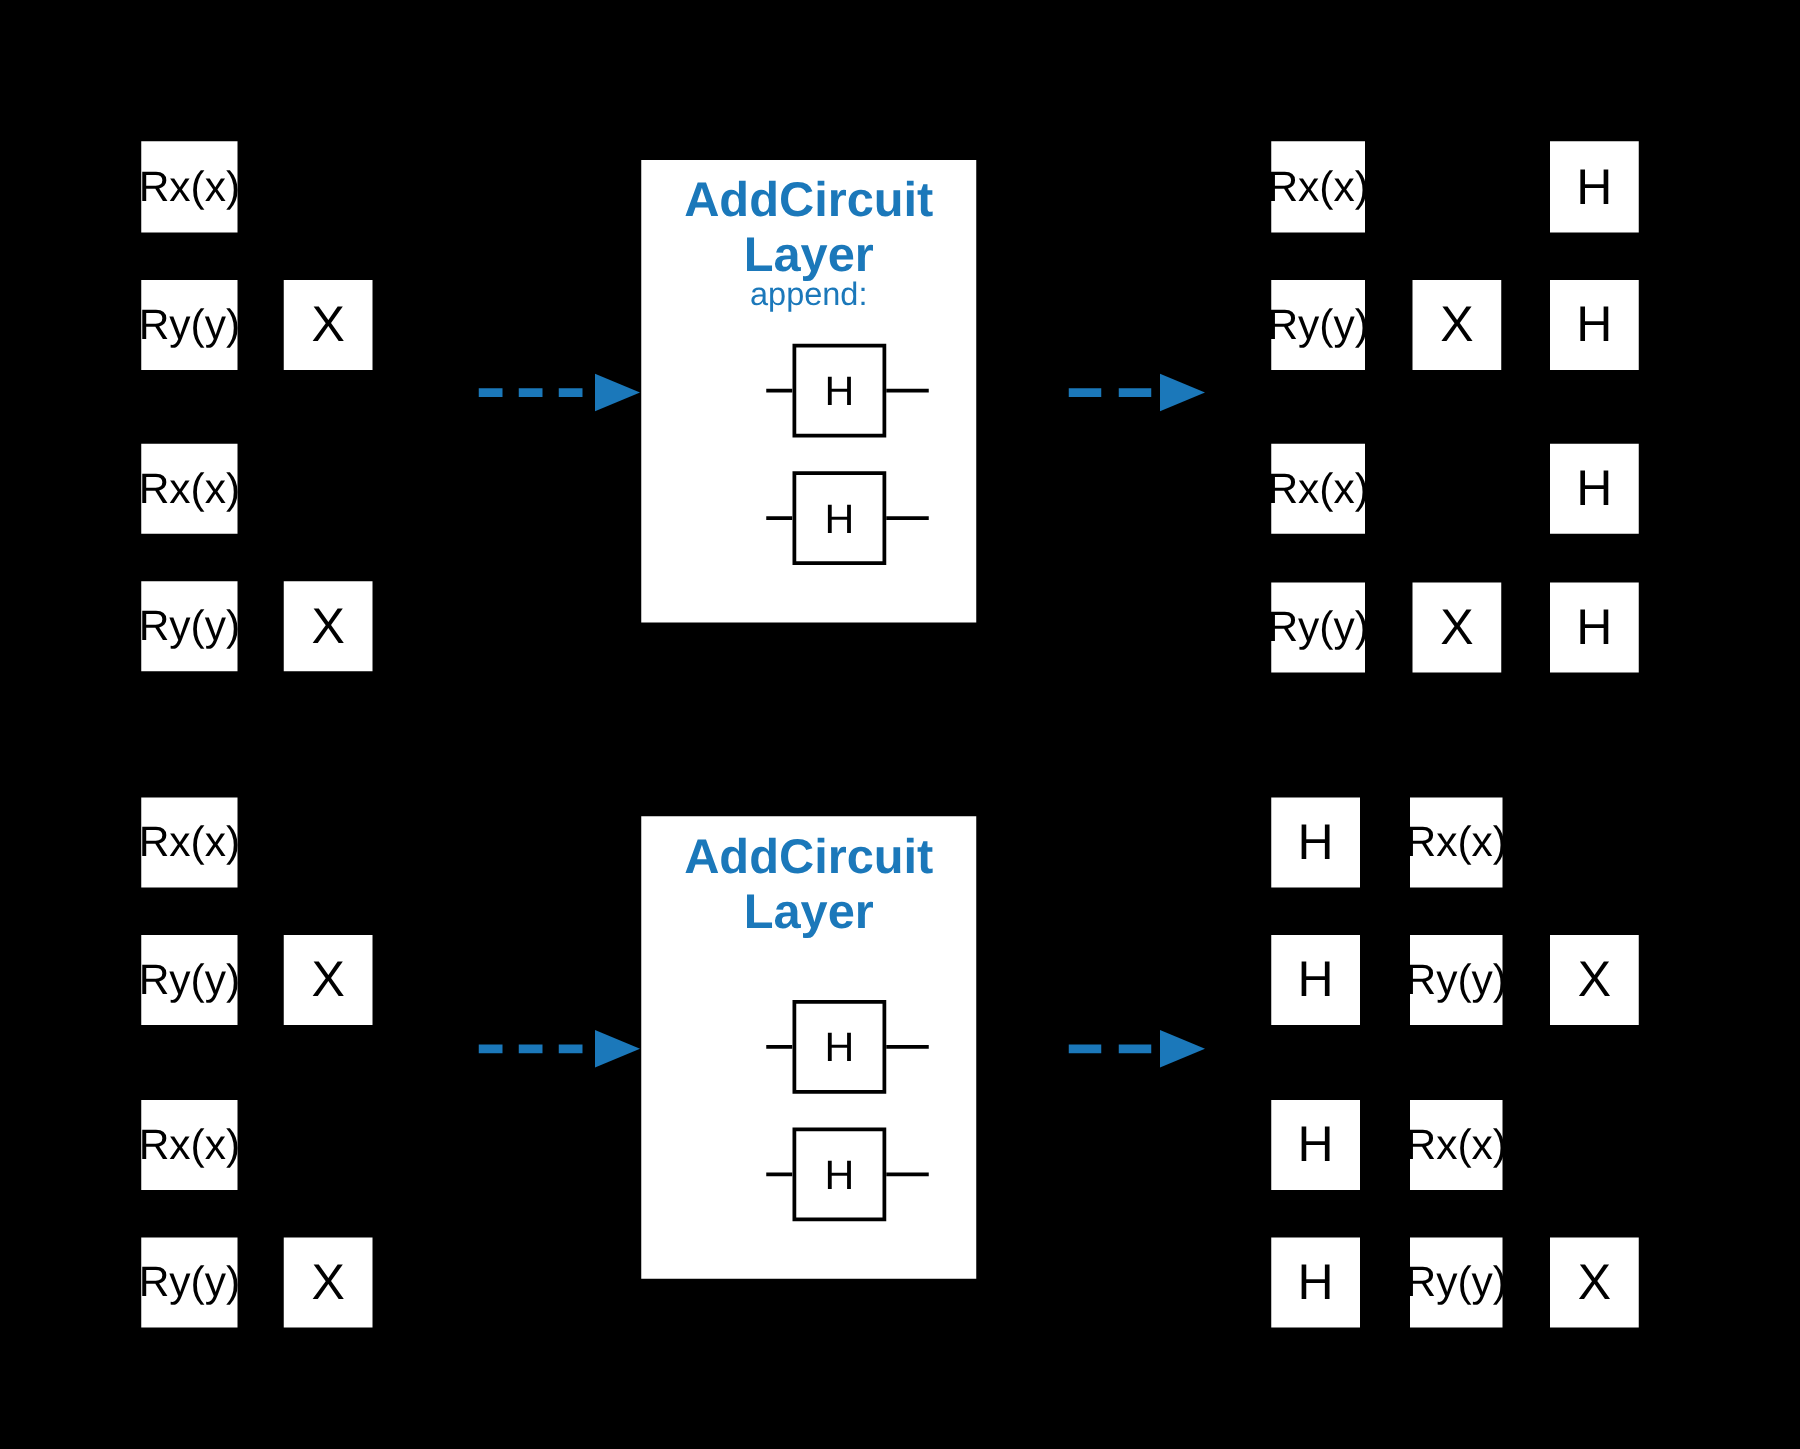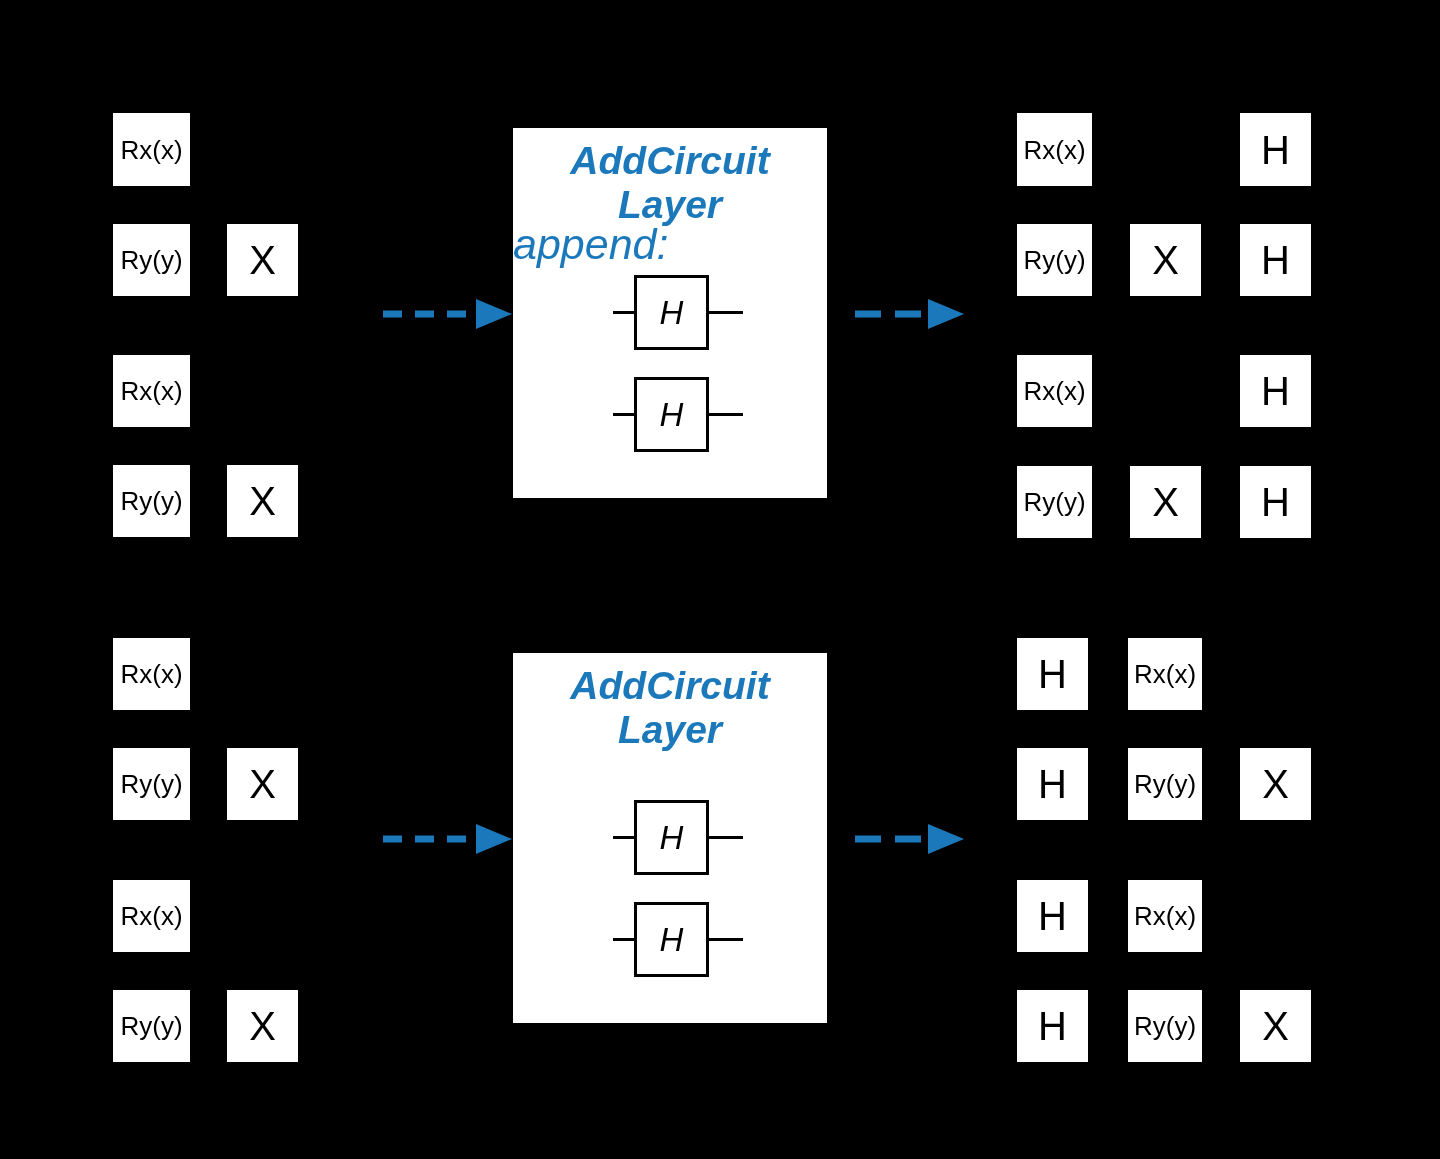--- a/index.html
+++ b/index.html
@@ -19,47 +19,47 @@
   .gbox {
     position: absolute;
     background: var(--color-box_fill, #fff);
     color: var(--color-box_text, #000);
     display: flex;
     align-items: center;
     justify-content: center;
     box-sizing: border-box;
     line-height: 1;
   }
-  .gbox.small { font-size: 26px; letter-spacing: 0px; }
+  .gbox.small { font-size: 34px; letter-spacing: 0px; }
   .gbox.big   { font-size: 40px; }
   
   .panel {
     position: absolute;
-    width: 314px;
+    width: 268px;
     height: 370px;
     background: var(--color-panel_fill, #fff);
     box-sizing: border-box;
-    font-style: italic;
   }
   .panel-title {
     position: absolute;
     top: 11px;
     left: 0;
     right: 0;
     text-align: center;
     font-size: 39px;
     font-weight: bold;
     color: var(--color-accent, #1b78ba);
   }
   .panel-mode {
     position: absolute;
     top: 92px;
     left: 0;
     right: 0;
-    font-size: 43px;
+    text-align: center;
+    font-size: 26px;
     color: var(--color-accent, #1b78ba);
   }
   .h-row {
     position: absolute;
     left: 100px;
     display: flex;
     align-items: center;
   }
   .wire {
     height: 3px;

